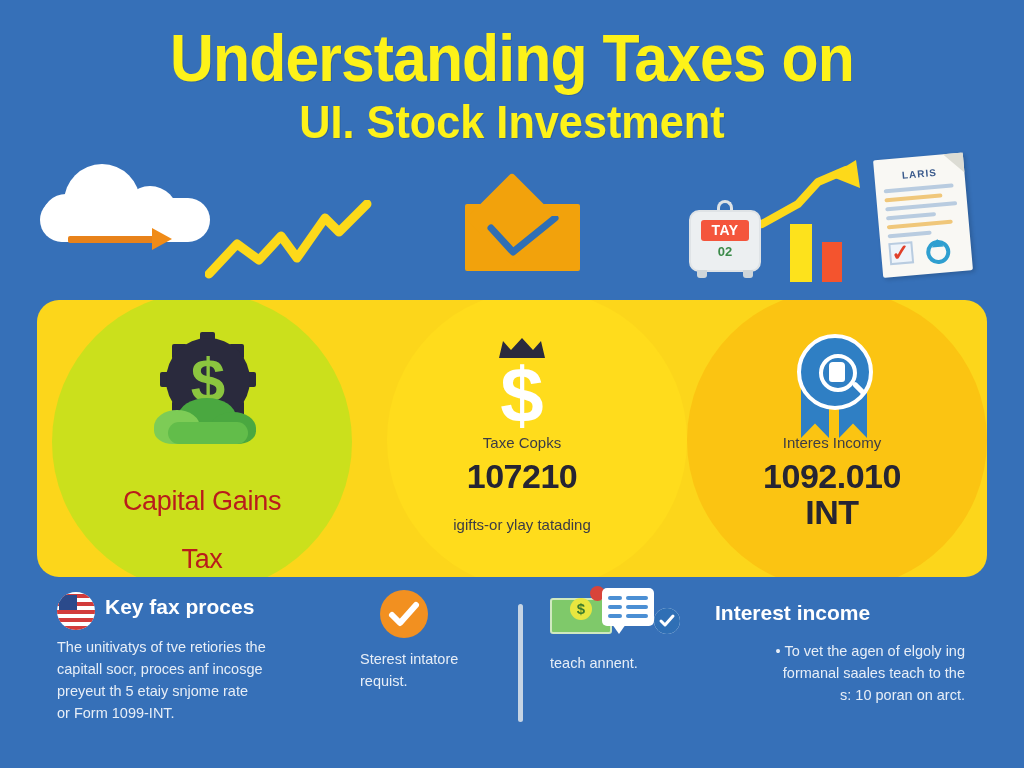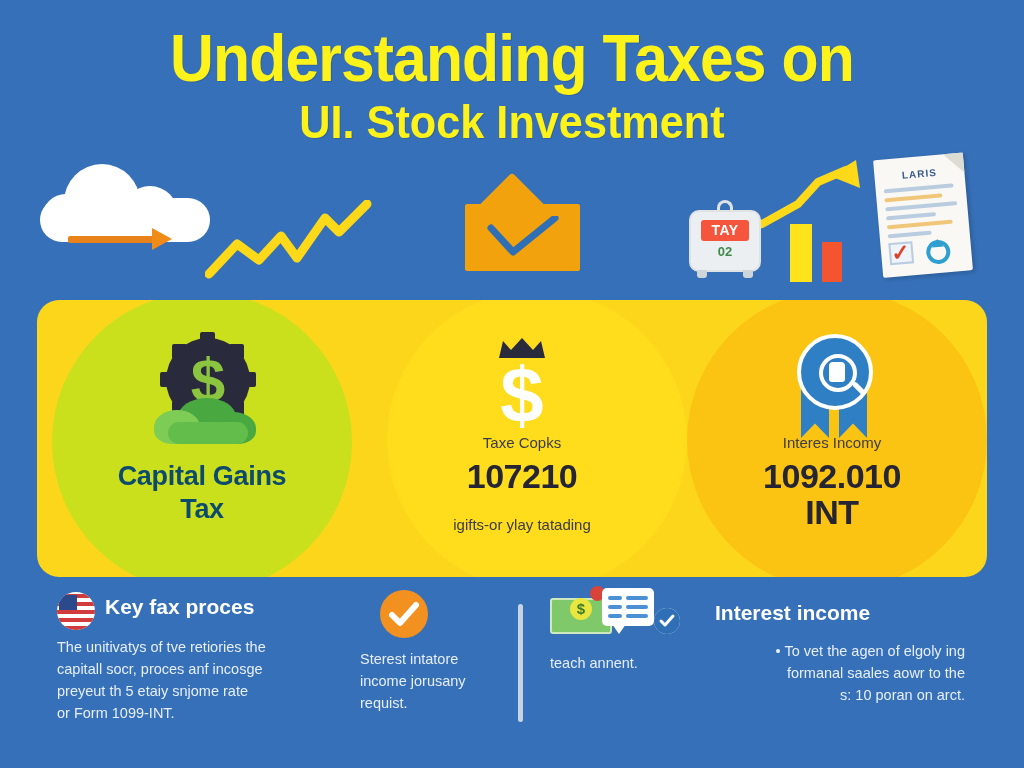--- a/index.html
+++ b/index.html
@@ -97,21 +97,21 @@
   .circle-bg { position:absolute; border-radius:50%; }
   .col-title { position:absolute; width:100%; text-align:center; }
 
   #col-capital { left:0px; width:330px; }
   #circle-green { left:15px; top:-8px; width:300px; height:300px; background:#cbe01c; }
   #col-taxe { left:330px; width:310px; }
   #circle-mid { left:20px; top:-10px; width:300px; height:300px; background:#fcd61b; filter:brightness(1.03); }
   #col-interest { left:640px; width:310px; }
   #circle-right { left:10px; top:-10px; width:300px; height:300px; background:#fbc412; }
 
-  .cap-title { font-size:27px; font-weight:bold; color:#0c4a6e; line-height:33px; letter-spacing:-0.3px; }
+  .cap-title { font-size:27px; font-weight:normal; color:#b91c1c; line-height:33px; letter-spacing:-0.3px;margin-top:25px; }
   .metric-label { font-size:15px; color:#3c3c46; font-weight:normal; }
   .metric-value { font-size:34px; font-weight:bold; color:#262533; line-height:40px; letter-spacing:-0.5px; }
   .metric-sub { font-size:15px; color:#3c3c46; }
 
   
   #gear-money { position:absolute; left:115px; top:38px; width:110px; height:108px; }
   .gear-wrap { position:absolute; left:14px; top:0; width:84px; height:84px; }
   .gear-core { position:absolute; left:0; top:0; width:84px; height:84px; background:#2a2a3d; border-radius:50%; }
   .gear-tooth { position:absolute; width:15px; height:15px; background:#2a2a3d; border-radius:2px; }
   .dollar-gear { position:absolute; left:0; top:2px; width:84px; text-align:center; font-size:62px; font-weight:bold;
@@ -343,21 +343,20 @@
     <div class="b-col" id="bcol2">
       <div style="position:relative; height:58px;">
         <div class="check-circle">
           <svg width="48" height="48" viewBox="0 0 48 48">
             <polyline points="12,25 20,33 36,15" fill="none" stroke="#ffffff" stroke-width="6" stroke-linecap="round" stroke-linejoin="round"></polyline>
           </svg>
         </div>
       </div>
       <div class="b-body">
         <div>Sterest intatore</div>
-        <div>income jorusany</div>
         <div>requist.</div>
       </div>
     </div>
 
     <div class="b-col" id="bcol3">
       <div style="position:relative; height:56px;">
         <div class="money-note"></div>
         <div class="money-coin">$</div>
         <div class="red-dot"></div>
         <div class="chat-bubble">
@@ -378,18 +377,18 @@
       </div>
       <div class="b-body" style="padding-top:6px;">
         <div>teach annent.</div>
       </div>
     </div>
 
     <div class="b-col" id="bcol4">
       <div class="b-head" style="padding-top:10px;">Interest income</div>
       <div class="b-body" style="padding-top:14px;text-align:right;">
         <div>• To vet the agen of elgoly ing</div>
-        <div>formanal saales aowr to the</div>
+        <div>formanal saales teach to the</div>
         <div>s: 10 poran on arct.</div>
       </div>
     </div>
   </div>
 </div>
 
 </body></html>

